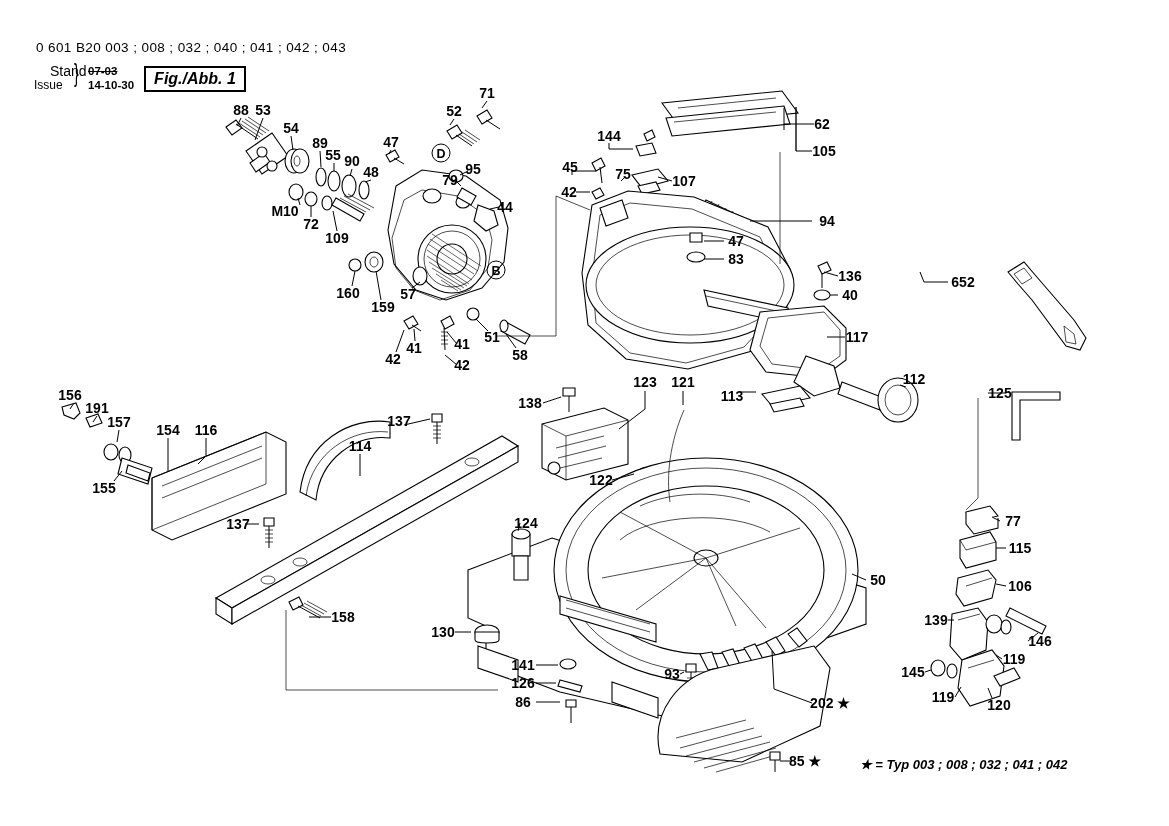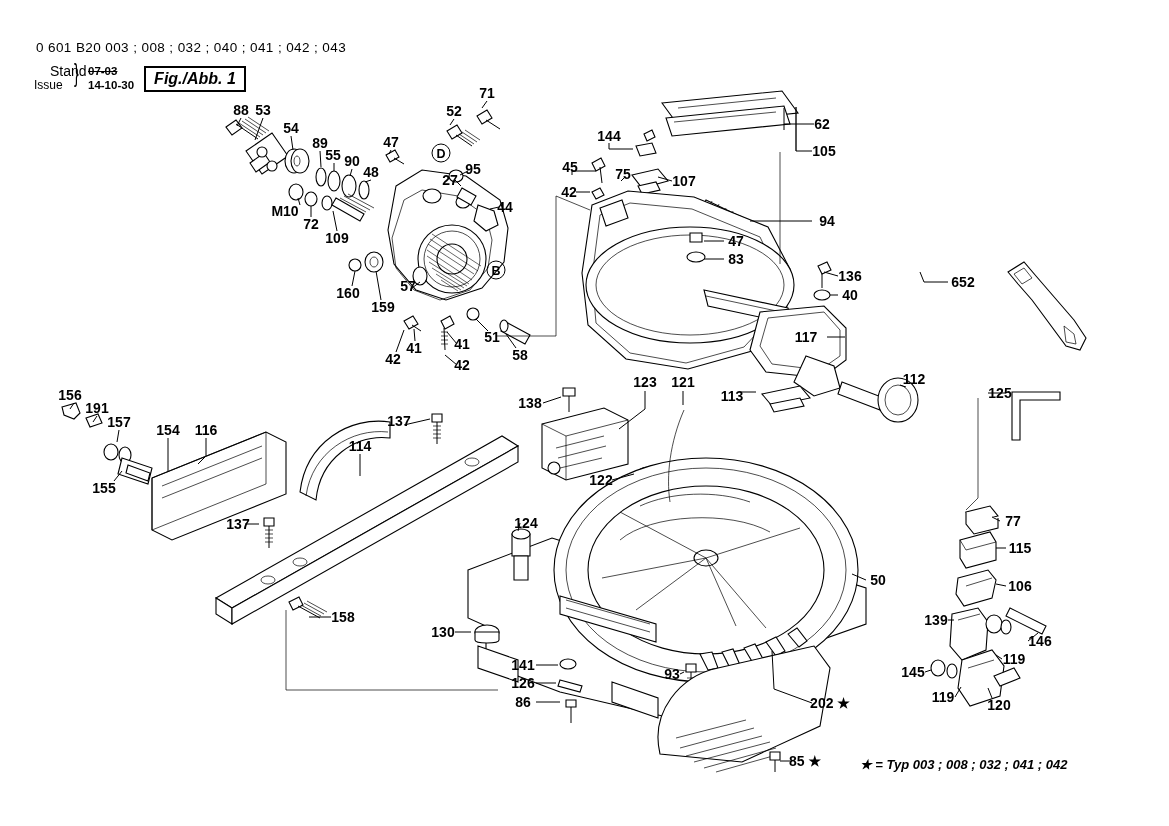--- a/index.html
+++ b/index.html
@@ -502,47 +502,47 @@
   <div class="callout" style="left:263px; top:110px;">53</div>
   <div class="callout" style="left:291px; top:128px;">54</div>
   <div class="callout" style="left:320px; top:143px;">89</div>
   <div class="callout" style="left:333px; top:155px;">55</div>
   <div class="callout" style="left:352px; top:161px;">90</div>
   <div class="callout" style="left:371px; top:172px;">48</div>
   <div class="callout" style="left:391px; top:142px;">47</div>
   <div class="callout" style="left:454px; top:111px;">52</div>
   <div class="callout" style="left:487px; top:93px;">71</div>
   <div class="callout" style="left:473px; top:169px;">95</div>
-  <div class="callout" style="left:450px; top:180px;">27</div>
+  <div class="callout" style="left:450px; top:180px;">79</div>
   <div class="callout" style="left:505px; top:207px;">44</div>
   <div class="callout" style="left:285px; top:211px;">M10</div>
   <div class="callout" style="left:311px; top:224px;">72</div>
   <div class="callout" style="left:337px; top:238px;">109</div>
   <div class="callout" style="left:348px; top:293px;">160</div>
   <div class="callout" style="left:383px; top:307px;">159</div>
-  <div class="callout" style="left:408px; top:286px;text-align:right;">57</div>
+  <div class="callout" style="left:408px; top:294px;text-align:right;">57</div>
   <div class="callout" style="left:393px; top:359px;">42</div>
   <div class="callout" style="left:414px; top:348px;">41</div>
   <div class="callout" style="left:462px; top:344px;">41</div>
   <div class="callout" style="left:462px; top:365px;">42</div>
   <div class="callout" style="left:492px; top:337px;">51</div>
   <div class="callout" style="left:520px; top:355px;">58</div>
   <div class="callout" style="left:609px; top:136px;">144</div>
   <div class="callout" style="left:570px; top:167px;">45</div>
   <div class="callout" style="left:623px; top:174px;">75</div>
   <div class="callout" style="left:684px; top:181px;">107</div>
   <div class="callout" style="left:569px; top:192px;">42</div>
   <div class="callout" style="left:822px; top:124px;">62</div>
   <div class="callout" style="left:824px; top:151px;">105</div>
   <div class="callout" style="left:827px; top:221px;">94</div>
   <div class="callout" style="left:736px; top:241px;">47</div>
   <div class="callout" style="left:736px; top:259px;">83</div>
   <div class="callout" style="left:850px; top:276px;">136</div>
   <div class="callout" style="left:850px; top:295px;">40</div>
-  <div class="callout" style="left:806px; top:337px;text-align:center;">117</div>
+  <div class="callout" style="left:857px; top:337px;text-align:center;">117</div>
   <div class="callout" style="left:963px; top:282px;">652</div>
   <div class="callout" style="left:914px; top:379px;">112</div>
   <div class="callout" style="left:732px; top:396px;">113</div>
   <div class="callout" style="left:683px; top:382px;">121</div>
   <div class="callout" style="left:645px; top:382px;">123</div>
   <div class="callout" style="left:530px; top:403px;">138</div>
   <div class="callout" style="left:1000px; top:393px;">125</div>
   <div class="callout" style="left:601px; top:480px;">122</div>
   <div class="callout" style="left:399px; top:421px;">137</div>
   <div class="callout" style="left:360px; top:446px;">114</div>

